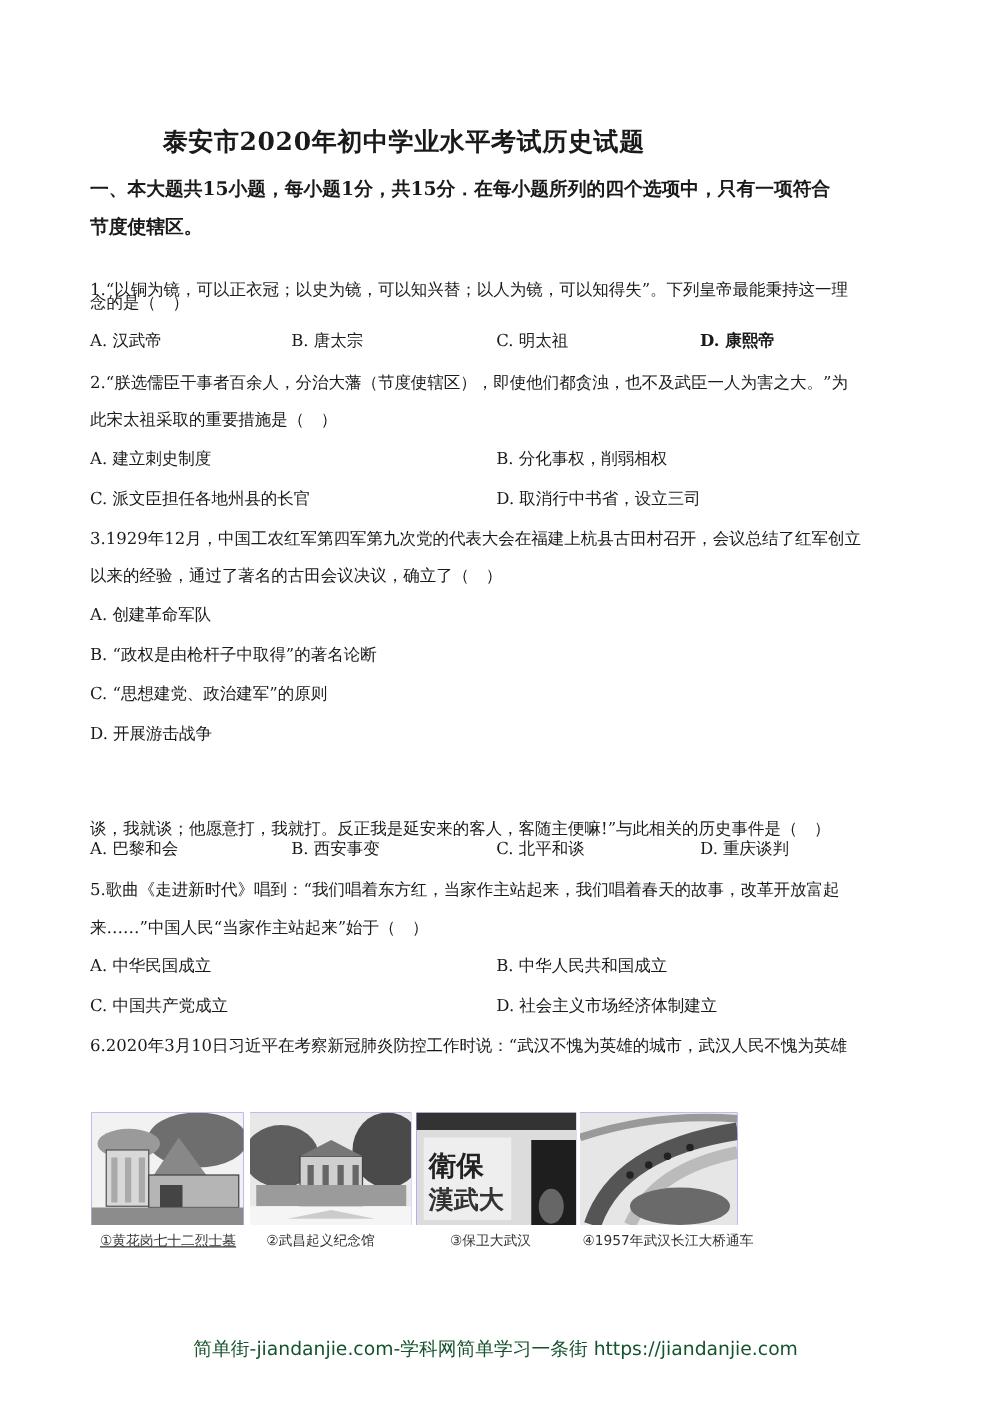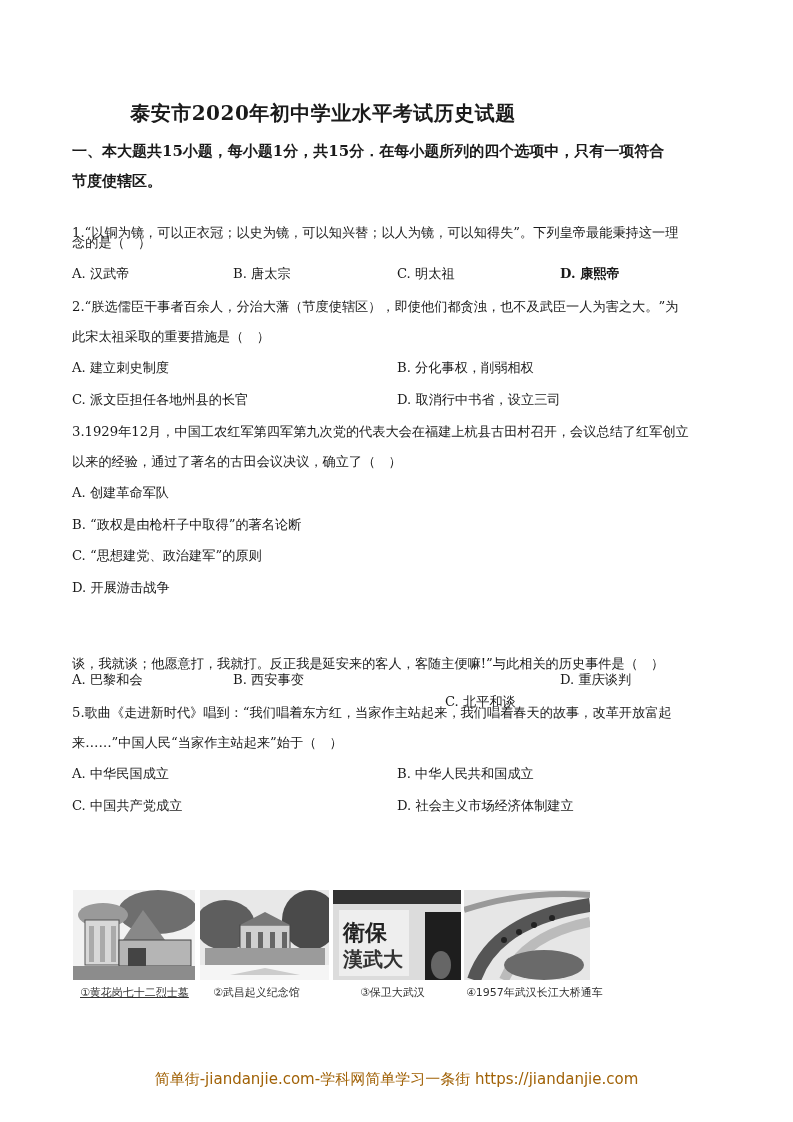--- a/index.html
+++ b/index.html
@@ -28,21 +28,21 @@
     overflow: hidden;
   }
   .photo svg { display: block; }
   .caption {
     position: absolute; top: 985px; font-size: 11px; line-height: 16px;
     white-space: nowrap; color: #333;
     font-family: "DejaVu Sans", sans-serif;
   }
   .footer {
     position: absolute; top: 1070px; left: 0; width: 793px; text-align: center;
-    font-family: "DejaVu Sans", sans-serif; font-size: 15px; color: #a16207;
+    font-family: "DejaVu Sans", sans-serif; font-size: 15px; color: #14532d;
   }
 </style>
 </head>
 <body>
 
 <div class="page">
 
   <div class="title">泰安市2020年初中学业水平考试历史试题</div>
 
   <div class="section-header" style="top:136px;">一、本大题共15小题，每小题1分，共15分．在每小题所列的四个选项中，只有一项符合</div>
@@ -65,30 +65,31 @@
   <div class="line" style="top:422px;">3.1929年12月，中国工农红军第四军第九次党的代表大会在福建上杭县古田村召开，会议总结了红军创立</div>
   <div class="line" style="top:452px;">以来的经验，通过了著名的古田会议决议，确立了（　）</div>
   <div class="opt" style="top:483px; left:72px;">A.  创建革命军队</div>
   <div class="opt" style="top:515px; left:72px;">B.  “政权是由枪杆子中取得”的著名论断</div>
   <div class="opt" style="top:546px; left:72px;">C.  “思想建党、政治建军”的原则</div>
   <div class="opt" style="top:578px; left:72px;">D.  开展游击战争</div>
 
   <div class="line" style="top:639px;margin-top:15px;">谈，我就谈；他愿意打，我就打。反正我是延安来的客人，客随主便嘛!”与此相关的历史事件是（　）</div>
   <div class="opt" style="top:670px; left:72px;">A.  巴黎和会</div>
   <div class="opt" style="top:670px; left:233px;">B.  西安事变</div>
-  <div class="opt" style="top:692px; left:397px;margin-left:48px;">C.  北平和谈</div>
+  <div class="opt" style="top:670px; left:397px;">C.  北平和谈</div>
   <div class="opt" style="top:670px; left:560px;">D.  重庆谈判</div>
 
   <div class="line" style="top:703px;">5.歌曲《走进新时代》唱到：“我们唱着东方红，当家作主站起来，我们唱着春天的故事，改革开放富起</div>
   <div class="line" style="top:733px;">来……”中国人民“当家作主站起来”始于（　）</div>
   <div class="opt" style="top:764px; left:72px;">A.  中华民国成立</div>
   <div class="opt" style="top:764px; left:397px;">B.  中华人民共和国成立</div>
   <div class="opt" style="top:796px; left:72px;">C.  中国共产党成立</div>
   <div class="opt" style="top:796px; left:397px;">D.  社会主义市场经济体制建立</div>
 
+  <div class="line" style="top:828px;">6.2020年3月10日习近平在考察新冠肺炎防控工作时说：“武汉不愧为英雄的城市，武汉人民不愧为英雄</div>
 
   <div class="photo" style="left:73px; width:122px;">
     <svg width="122" height="90" viewBox="0 0 122 90">
       <rect width="122" height="90" fill="#f2f2f2"></rect>
       <ellipse cx="85" cy="22" rx="40" ry="22" fill="#6e6e6e"></ellipse>
       <ellipse cx="30" cy="25" rx="25" ry="12" fill="#9a9a9a"></ellipse>
       <rect x="12" y="30" width="34" height="45" fill="#d8d8d8" stroke="#555" stroke-width="1"></rect>
       <rect x="16" y="36" width="5" height="36" fill="#aaa"></rect>
       <rect x="27" y="36" width="5" height="36" fill="#aaa"></rect>
       <rect x="38" y="36" width="5" height="36" fill="#aaa"></rect>

